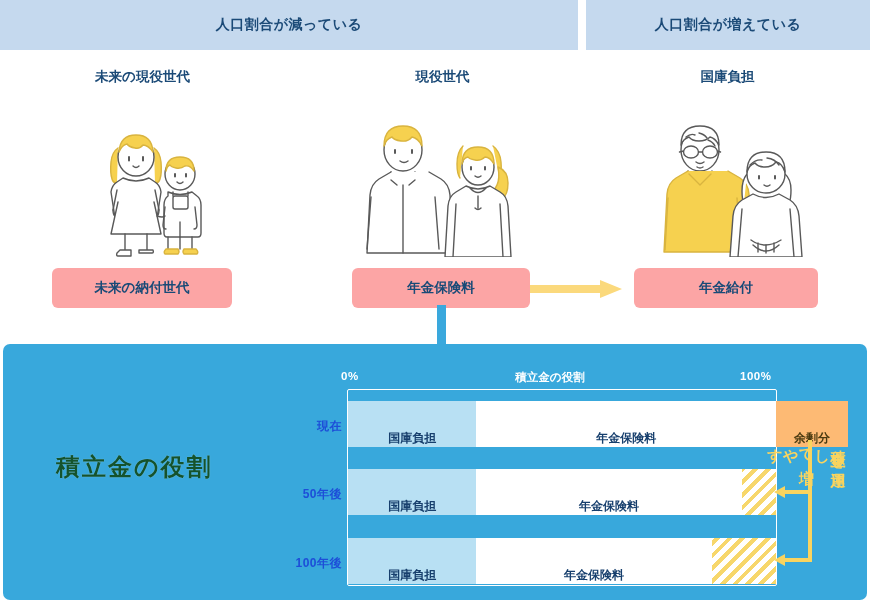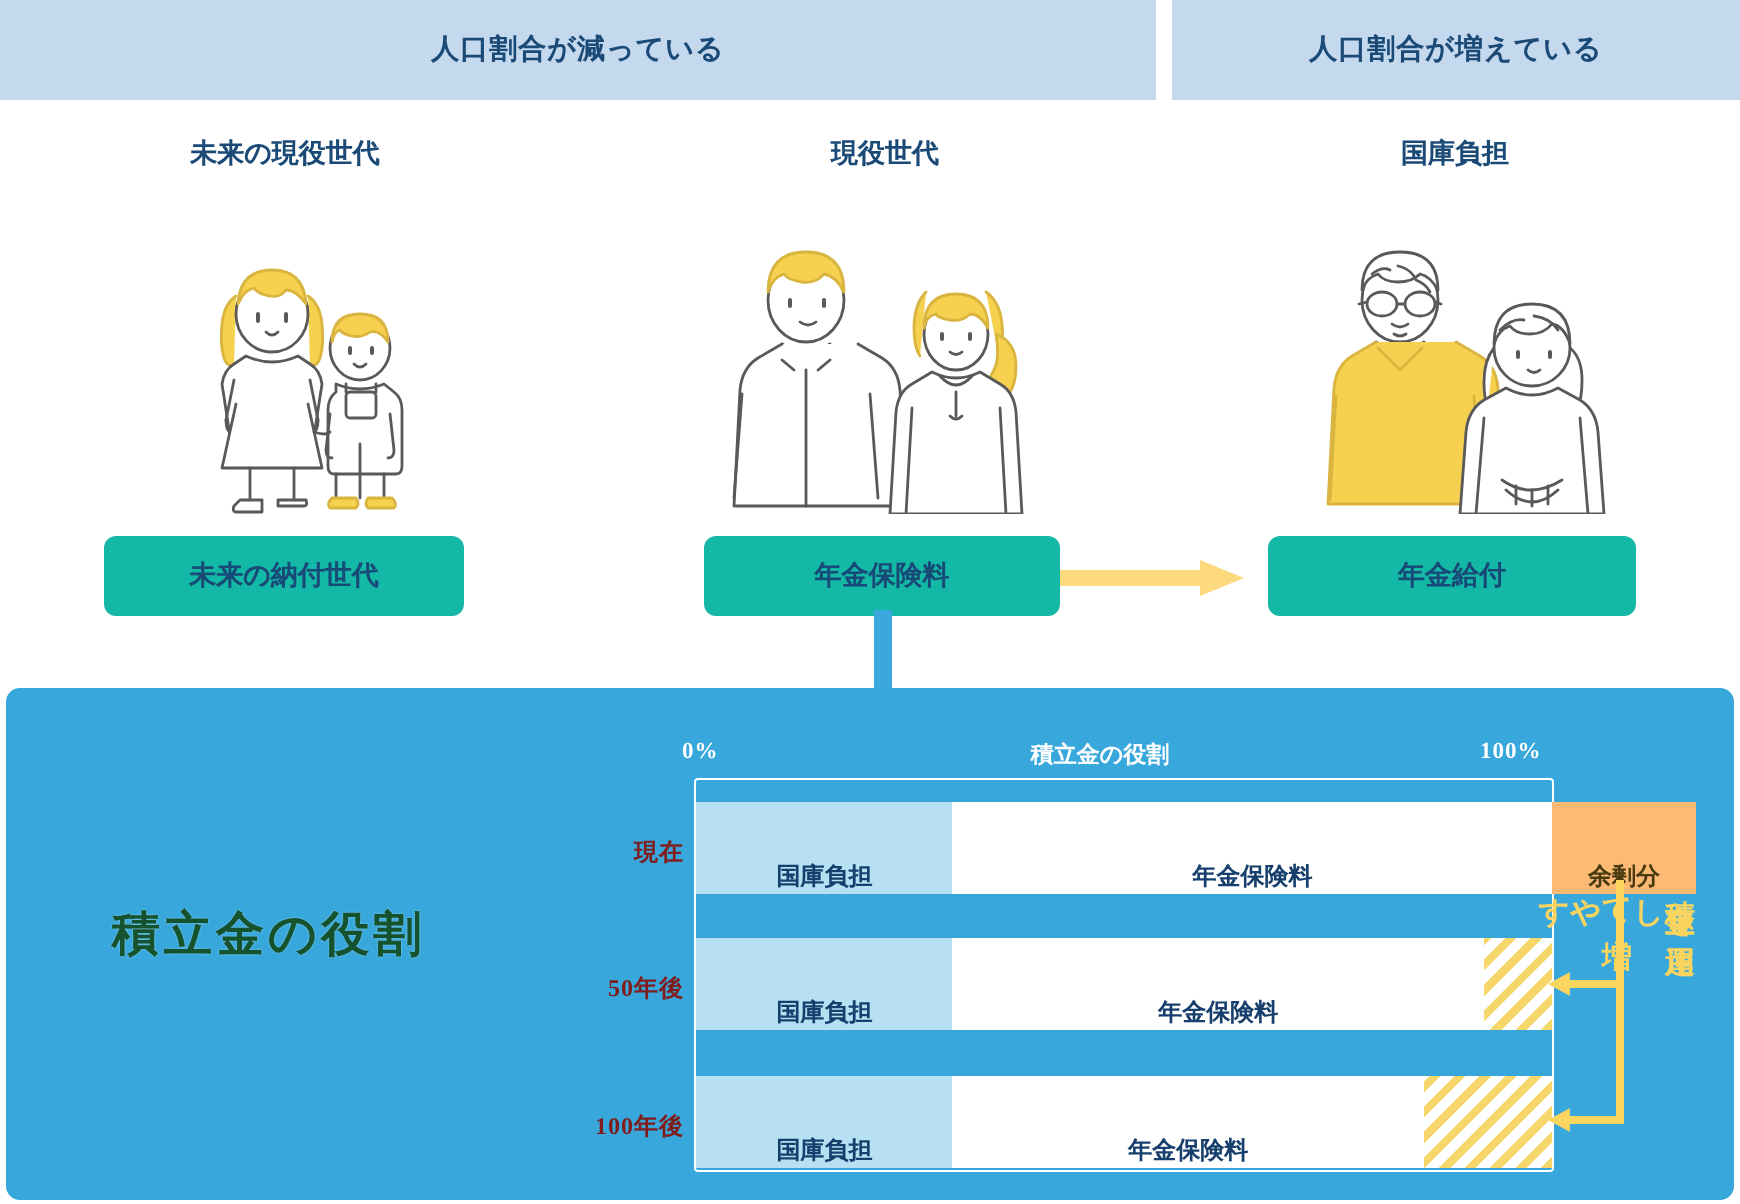--- a/index.html
+++ b/index.html
@@ -2,21 +2,21 @@
 <html><head>
 <meta charset="utf-8">
 <style>
   * { box-sizing: border-box; margin: 0; padding: 0; }
   html, body {
     width: 870px; height: 602px;
     background: #ffffff;
     font-family: "Liberation Sans", "DejaVu Sans", sans-serif;
     overflow: hidden;
   }
-  #root { position: relative; width: 870px; height: 468px; font-family: Liberation Serif, serif; }
+  #root { position: relative; width: 870px; height: 468px; }
 
   
   .banner {
     position: absolute; top: 0; height: 50px;
     background: #c5d9ee;
     display: flex; align-items: center; justify-content: center;
     color: #1b4a77; font-size: 14px; font-weight: 600; letter-spacing: .5px;
   }
   .banner-left  { left: 0px;   width: 578px; }
   .banner-right { left: 586px; width: 284px; }
@@ -31,21 +31,21 @@
   .cap-b { left: 355px; width: 175px; }
   .cap-c { left: 640px; width: 175px; }
 
   
   .illus { position: absolute; }
   .illus svg { display: block; }
 
   
   .pill {
     position: absolute; height: 40px; border-radius: 6px;
-    background: #14b8a6;
+    background: #fca5a5;
     display: flex; align-items: center; justify-content: center;
     color: #184a77; font-size: 13.5px; font-weight: 600;
   }
   .pill-future { left: 52px;  top: 268px; width: 180px; }
   .pill-prem   { left: 352px; top: 268px; width: 178px; }
   .pill-benef  { left: 634px; top: 268px; width: 184px; }
 
   
   .arrow-link { position: absolute; left: 530px; top: 280px; width: 104px; height: 18px; }
 
@@ -82,21 +82,21 @@
   
   .bar-frame {
     position: absolute; left: 347px; top: 389px;
     width: 430px; height: 197px;
     border: 1.5px solid #ffffff; border-radius: 2px;
   }
 
   
   .row-label {
     position: absolute; width: 70px; text-align: right;
-    color: #7f1d1d; font-size: 12px; font-weight: 600; letter-spacing: .5px;
+    color: #1d4ed8; font-size: 12px; font-weight: 600; letter-spacing: .5px;
   }
   .rl-1 { left: 272px; top: 418px; }
   .rl-2 { left: 272px; top: 486px; }
   .rl-3 { left: 272px; top: 555px; }
 
   .bar {
     position: absolute; left: 348px; width: 428px; height: 46px;
     display: flex; overflow: visible;
   }
   .bar-1 { top: 401px; }

